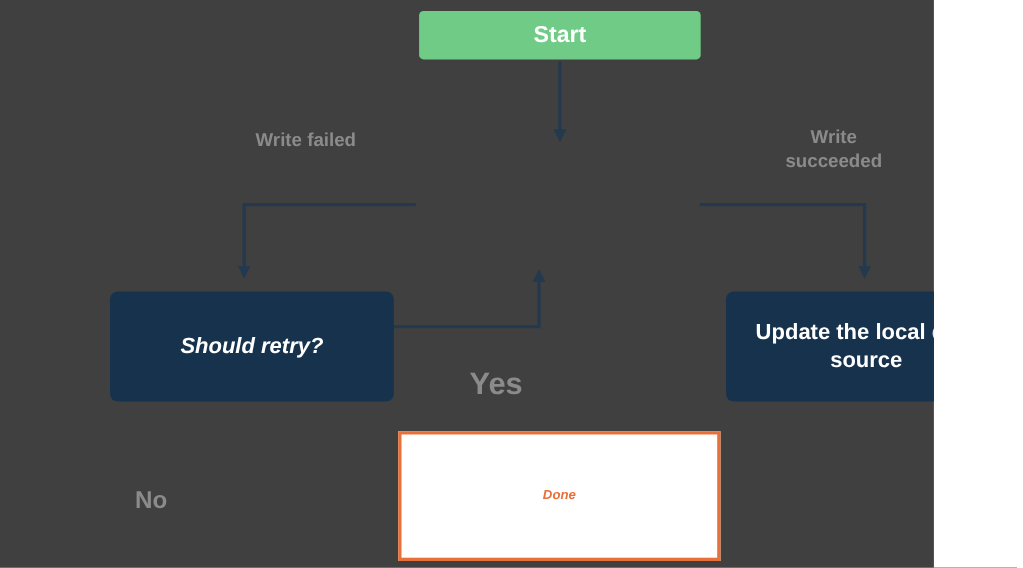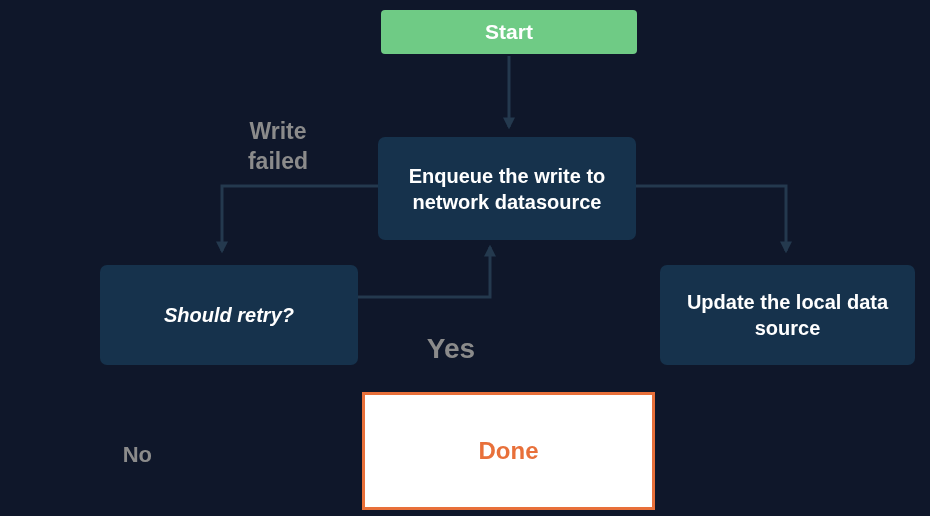--- a/index.html
+++ b/index.html
@@ -2,23 +2,23 @@
 <html style="--start-fill: #6FCB85; --node-fill: #16324C; --node-text: #FFFFFF; --edge-label: #8B8B8B; --done-accent: #E8703A; --arrow: #24394E;"><head>
 <meta charset="utf-8">
 <style>
   html, body { margin: 0; padding: 0; }
   body {
     font-family: "Liberation Sans", "DejaVu Sans", sans-serif;
     background: #ffffff;
   }
   .canvas {
     position: relative;
-    width: 930px;
+    width: 849px;
     height: 516px;
-    background: #0f172a;
+    background: #404040;
     overflow: hidden;
   }
   svg.edges {
     position: absolute;
     left: 0; top: 0;
     width: 930px; height: 516px;
     pointer-events: none;
   }
   .edge {
     fill: none;
@@ -66,27 +66,28 @@
     color: var(--node-text, #ffffff);
     border-radius: 7px;
     font-size: 20px;
     padding: 8px 1px;
   }
   .node-done {
     left: 362px; top: 392px; width: 293px; height: 118px;
     background: #ffffff;
     border: 3px solid var(--done-accent, #E8703A);
     color: var(--done-accent, #E8703A);
-    font-size: 24px;
+    font-size: 12px;
+    font-style: italic;
   }
   .edge-label {
     position: absolute;
     color: var(--edge-label, #8B8B8B);
     font-weight: bold;
-    font-size: 23px;
+    font-size: 17px;
     text-align: center;
     line-height: 1.3;
   }
   .lbl-write-failed  { left: 228px; top: 117px; width: 100px; }
   .lbl-write-succeeded { left: 698px; top: 114px; width: 120px; }
   .lbl-yes { left: 421px; top: 331px; width: 60px; font-size: 28px; }
   .lbl-no  { left: 102px; top: 441px; width: 50px; font-size: 22px; text-align: right; }
 </style>
 </head>
 <body>
@@ -102,36 +103,34 @@
     <line class="edge" x1="509" y1="56" x2="509" y2="127" marker-end="url(#arrow)"></line>
     <polyline class="edge" points="378,186 222,186 222,251" marker-end="url(#arrow)"></polyline>
     <polyline class="edge" points="358,297 490,297 490,247" marker-end="url(#arrow)"></polyline>
     <polyline class="edge" points="636,186 786,186 786,251" marker-end="url(#arrow)"></polyline>
   </svg>
 
   <div class="node node-start">
     <span>Start</span>
   </div>
 
-  <div class="node node-enqueue">
-    <span>Enqueue the write to network datasource</span>
-  </div>
 
   <div class="node node-retry">
     <span>Should retry?</span>
   </div>
 
   <div class="node node-update">
     <span>Update the local data source</span>
   </div>
 
   <div class="node node-done">
     <span>Done</span>
   </div>
 
   <div class="edge-label lbl-write-failed">Write failed</div>
 
+  <div class="edge-label lbl-write-succeeded">Write succeeded</div>
 
   <div class="edge-label lbl-yes">Yes</div>
 
   <div class="edge-label lbl-no">No</div>
 
 </div>
 
 </body></html>

